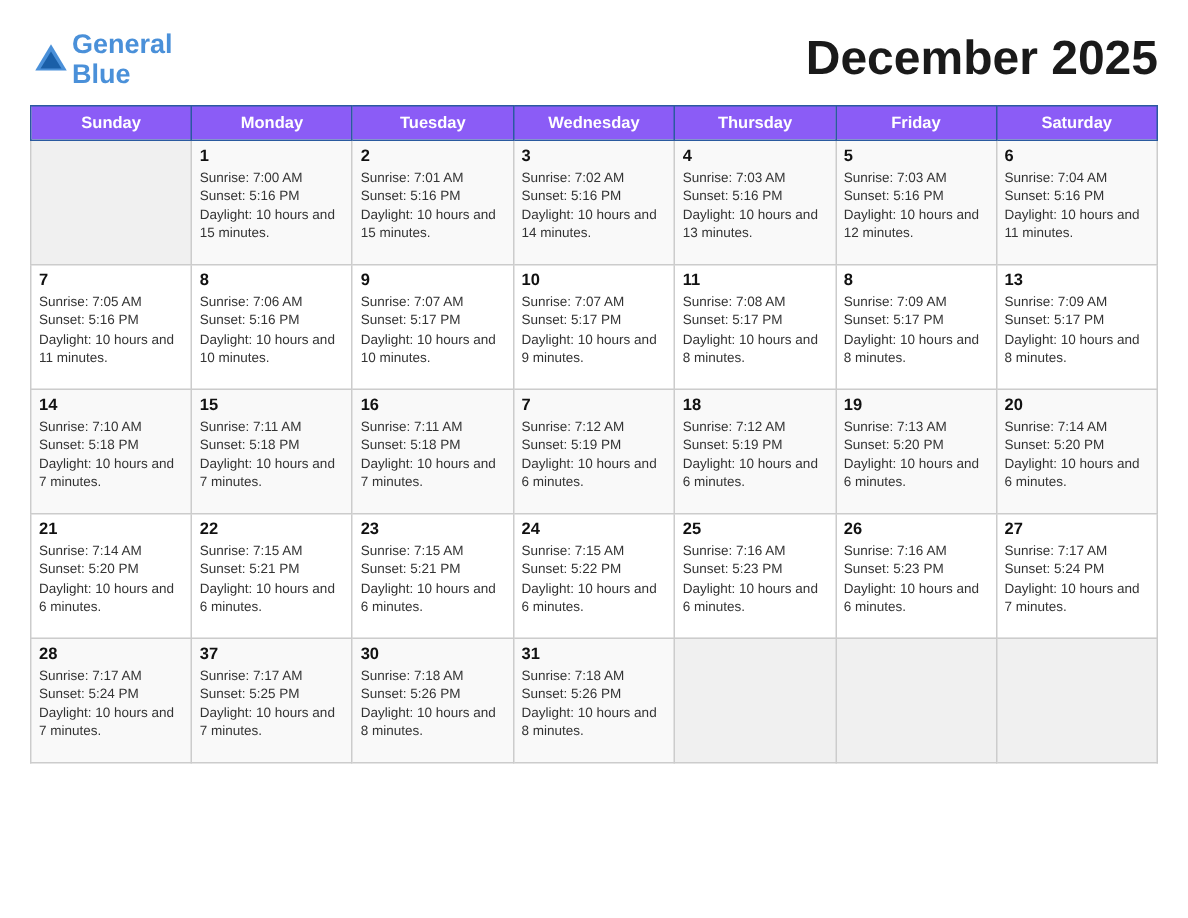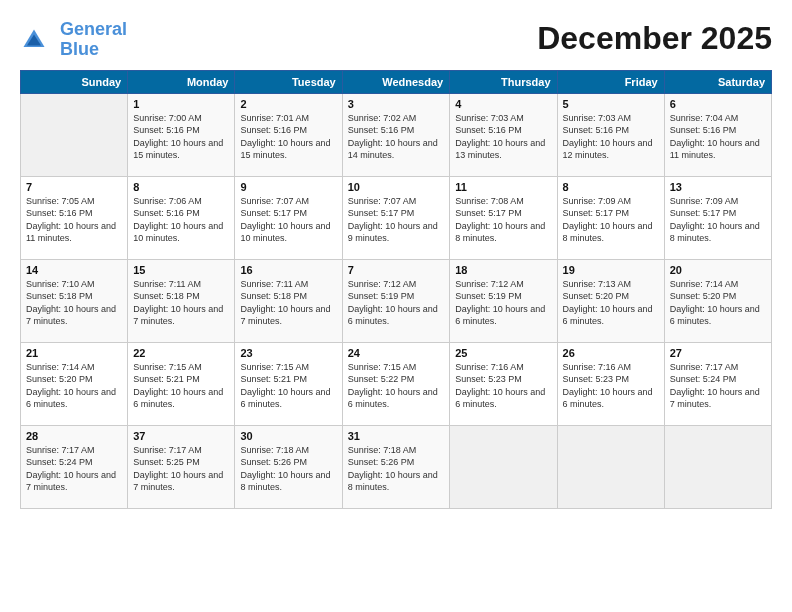--- a/index.html
+++ b/index.html
@@ -18,21 +18,21 @@
     }
     .header {
       display: flex;
       justify-content: space-between;
       align-items: flex-start;
       margin-bottom: 10px;
     }
     .logo {
       display: flex;
       align-items: center;
-      gap: 12px;
+      gap: 0;
     }
     .logo-text {
       font-size: 18px;
       font-weight: bold;
       color: #1a1a1a;
       line-height: 1.1;
     }
     .logo-text span {
       color: #4a90d9;
     }
@@ -51,23 +51,23 @@
     .location {
       font-size: 14px;
       color: #444;
     }
     .calendar {
       width: 100%;
       border-collapse: collapse;
       font-size: 10px;
     }
     .calendar th {
-      background-color: #0369a1;
+      background-color: #8b5cf6;
       color: #fff;
-      text-align: right;
+      text-align: center;
       padding: 5px 6px;
       font-size: 11px;
       font-weight: bold;
       border: 1px solid #2a5a9f;
     }
     .calendar td {
       border: 1px solid #ccc;
       vertical-align: top;
       padding: 4px 5px;
       width: 108px;

